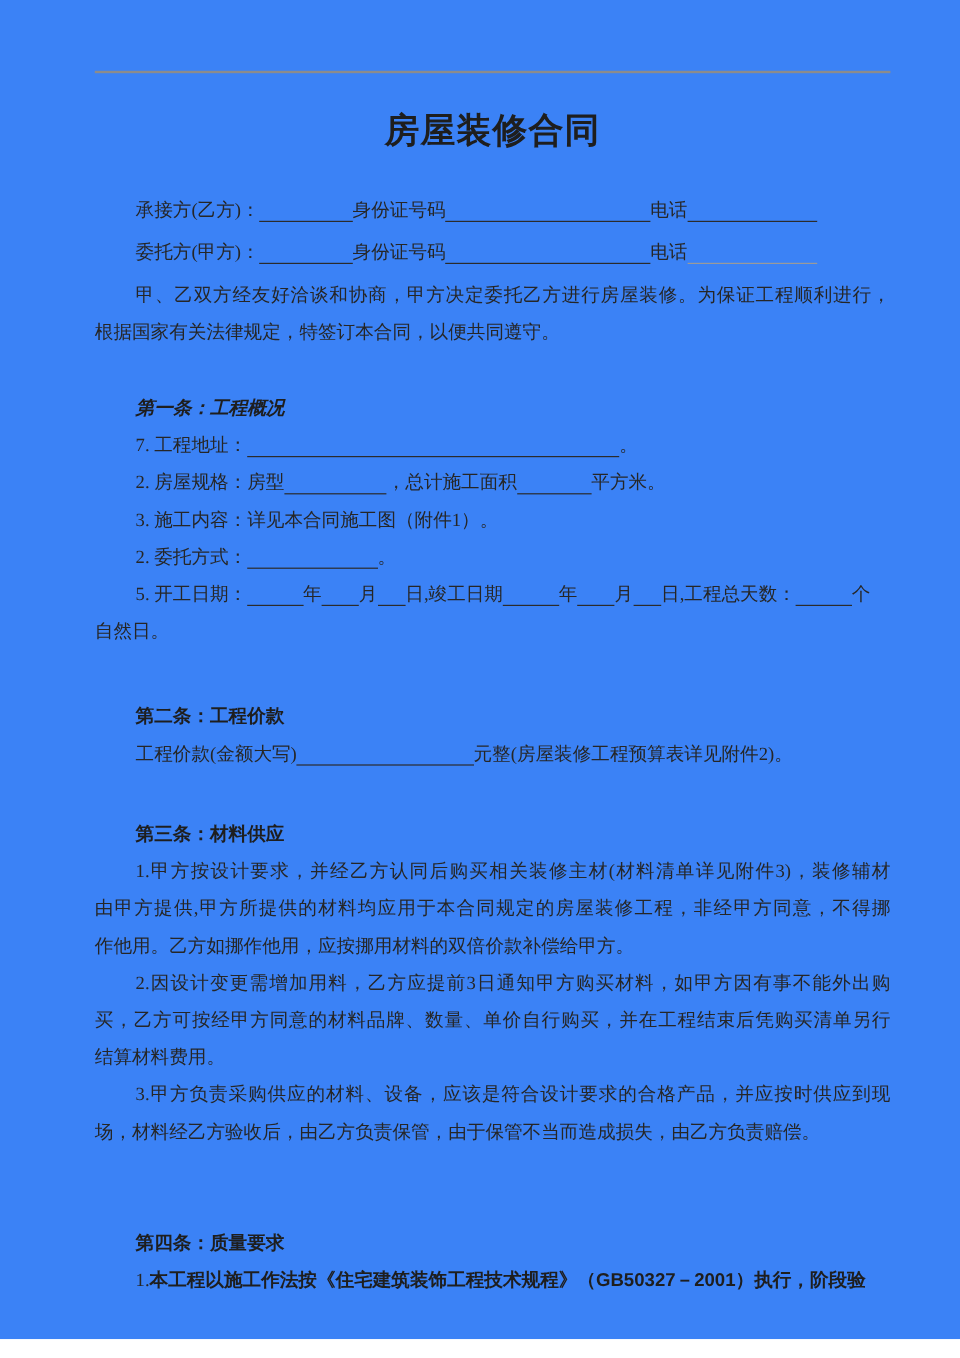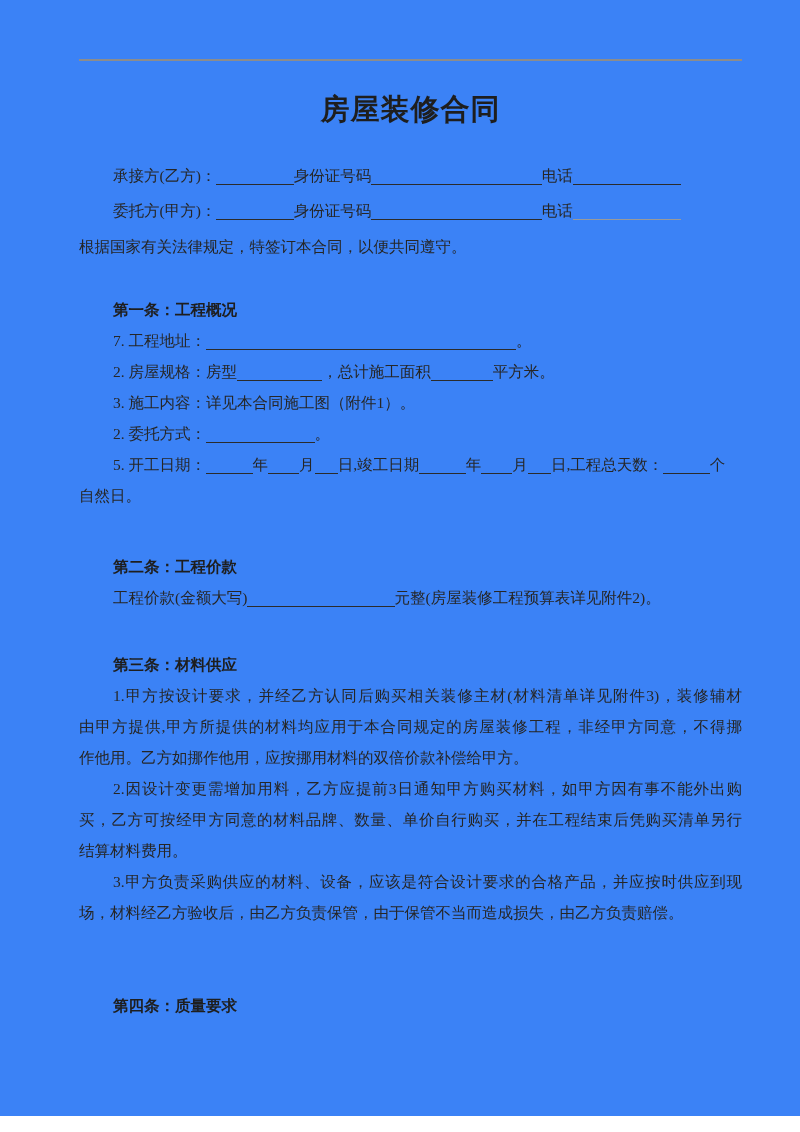--- a/index.html
+++ b/index.html
@@ -41,21 +41,21 @@
   .ind { padding-left: 34px; }
   .fill { text-align: justify; text-align-last: justify; }
   .heading {
     line-height: 31px;
     margin-left: 34px;
     font-family: "Liberation Sans", "DejaVu Sans", sans-serif;
     font-weight: bold;
     color: #1e1e1e;
   }
   .mt-intro { margin-top: 3px; }
-  .mt-s1 { margin-top: 32px; }
+  .mt-s1 { margin-top: 32px; font-style: italic; }
   .mt-s2 { margin-top: 40px; }
   .mt-s3 { margin-top: 36px; }
   .mt-s4 { margin-top: 62px; }
   .u {
     color: transparent;
     border-bottom: 1px solid #2b2b2b;
   }
   .u.gray { border-bottom-color: #9a9a9a; }
   .b {
     font-weight: bold;
@@ -71,20 +71,21 @@
   <div class="rule"></div>
 
   <div class="title">房屋装修合同</div>
 
   <div class="parties">
     <div class="party-line seg-line"><span class="run">承接方(乙方)：</span><span class="u">__________</span><span class="run">身份证号码</span><span class="u">______________________</span><span class="run">电话</span><span class="u">______________</span></div>
     <div class="party-line seg-line"><span class="run">委托方(甲方)：</span><span class="u">__________</span><span class="run">身份证号码</span><span class="u">______________________</span><span class="run">电话</span><span class="u gray">______________</span></div>
   </div>
 
   <div class="mt-intro">
+    <div class="line ind fill">甲、乙双方经友好洽谈和协商，甲方决定委托乙方进行房屋装修。为保证工程顺利进行，</div>
     <div class="line">根据国家有关法律规定，特签订本合同，以便共同遵守。</div>
   </div>
 
   <div class="heading mt-s1">第一条：工程概况</div>
   <div>
     <div class="line ind seg-line"><span class="run">7. 工程地址：</span><span class="u">________________________________________</span><span class="run">。</span></div>
     <div class="line ind seg-line"><span class="run">2. 房屋规格：房型</span><span class="u">___________</span><span class="run">，总计施工面积</span><span class="u">________</span><span class="run">平方米。</span></div>
     <div class="line ind">3. 施工内容：详见本合同施工图（附件1）。</div>
     <div class="line ind seg-line"><span class="run">2. 委托方式：</span><span class="u">______________</span><span class="run">。</span></div>
     <div class="line ind seg-line"><span class="run">5. 开工日期：</span><span class="u">______</span><span class="run">年</span><span class="u">____</span><span class="run">月</span><span class="u">___</span><span class="run">日,竣工日期</span><span class="u">______</span><span class="run">年</span><span class="u">____</span><span class="run">月</span><span class="u">___</span><span class="run">日,工程总天数：</span><span class="u">______</span><span class="run">个</span></div>
@@ -100,14 +101,15 @@
     <div class="line fill">由甲方提供,甲方所提供的材料均应用于本合同规定的房屋装修工程，非经甲方同意，不得挪</div>
     <div class="line">作他用。乙方如挪作他用，应按挪用材料的双倍价款补偿给甲方。</div>
     <div class="line ind fill">2.因设计变更需增加用料，乙方应提前3日通知甲方购买材料，如甲方因有事不能外出购</div>
     <div class="line fill">买，乙方可按经甲方同意的材料品牌、数量、单价自行购买，并在工程结束后凭购买清单另行</div>
     <div class="line">结算材料费用。</div>
     <div class="line ind fill">3.甲方负责采购供应的材料、设备，应该是符合设计要求的合格产品，并应按时供应到现</div>
     <div class="line">场，材料经乙方验收后，由乙方负责保管，由于保管不当而造成损失，由乙方负责赔偿。</div>
   </div>
 
   <div class="heading mt-s4">第四条：质量要求</div>
+  <div class="line ind seg-line"><span class="run">1.</span><span class="b">本工程以施工作法按《住宅建筑装饰工程技术规程》（GB50327－2001）执行，阶段验</span></div>
 
 </div>
 
 </body></html>

